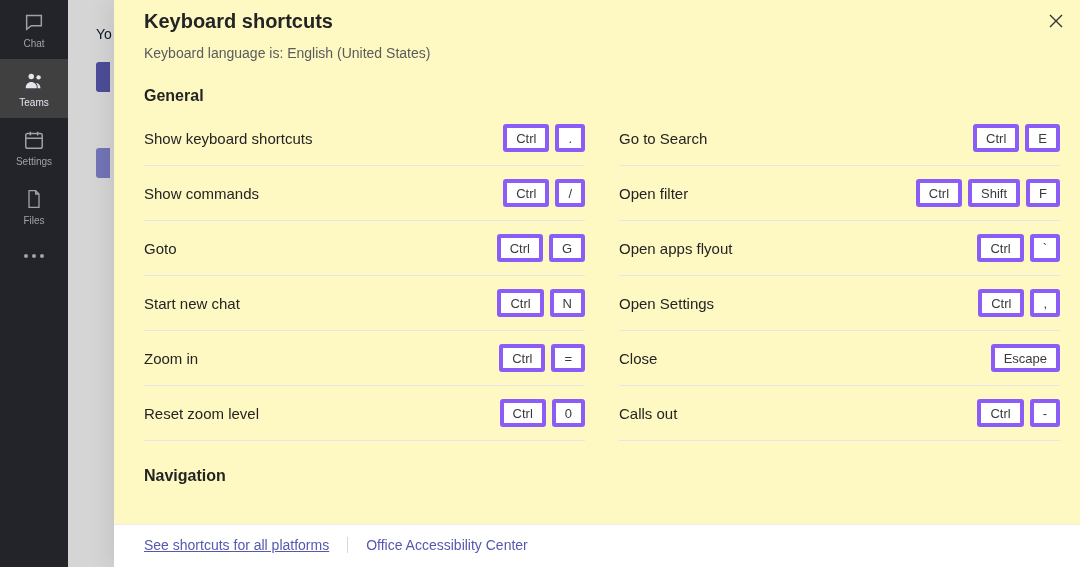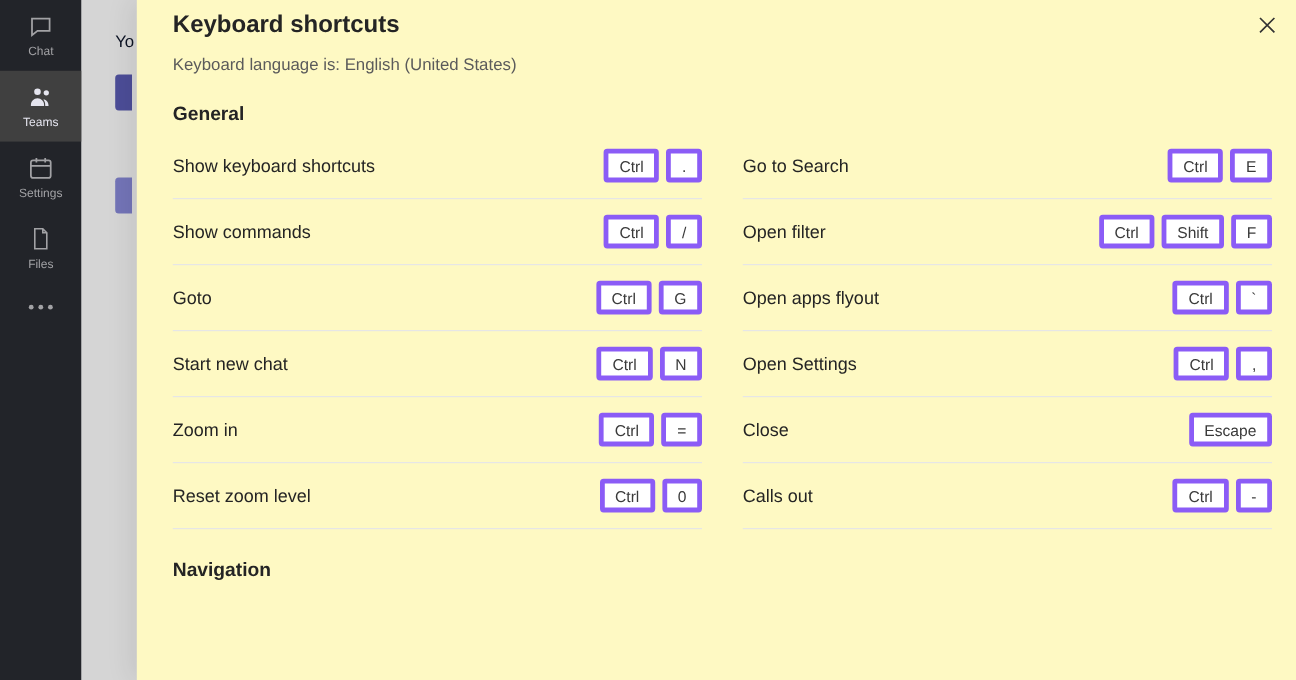--- a/index.html
+++ b/index.html
@@ -247,15 +247,20 @@
                 <span class="key">-</span>
               </span>
           </div>
         </div>
       </div>
 
       <div class="section-title">Navigation</div>
 
     </div>
 
+    <div class="footer">
+      <a class="underline">See shortcuts for all platforms</a>
+      <span class="sep"></span>
+      <a>Office Accessibility Center</a>
+    </div>
   </section>
 
 </div>
 
 </body></html>

